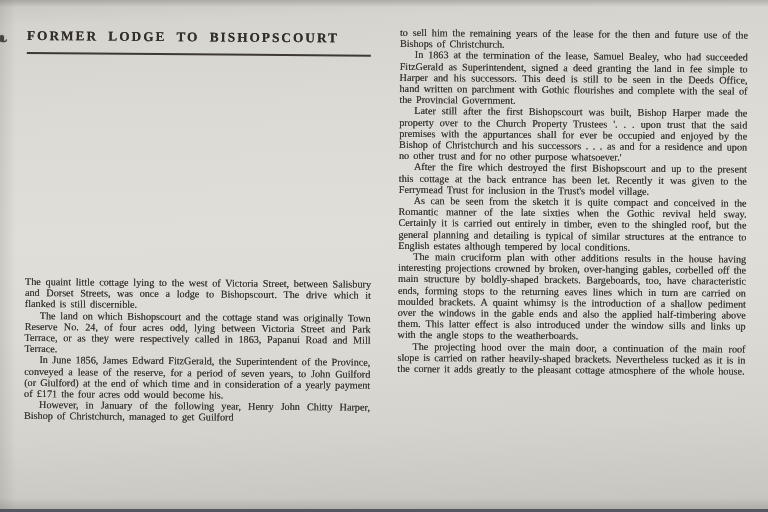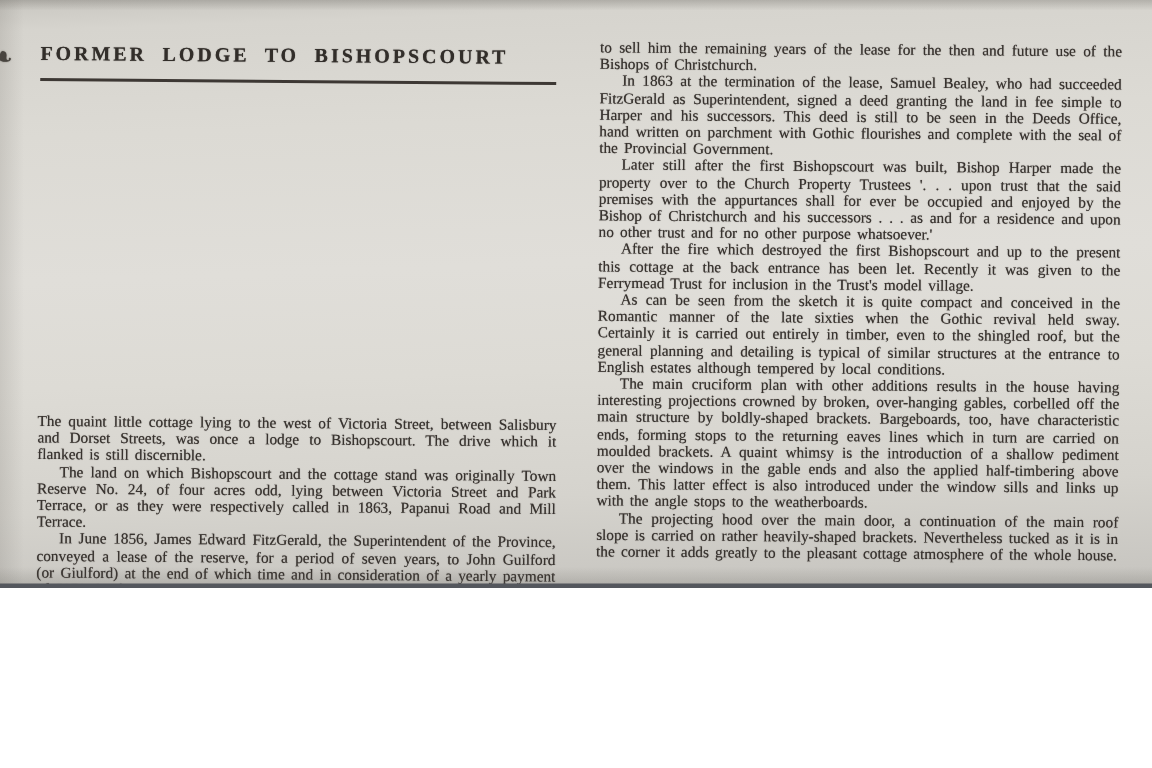--- a/index.html
+++ b/index.html
@@ -1,19 +1,19 @@
 <!DOCTYPE html>
 <html><head>
 <meta charset="utf-8">
 <style>
   html, body { margin: 0; padding: 0; }
   .page {
     position: relative;
     width: 768px;
-    height: 392px;
+    height: 512px;
     overflow: hidden;
     background: linear-gradient(178deg,
       #c9c7c1 0%, #d6d4ce 5%, #dcdad4 22%, #e0ded9 45%,
       #dddbd5 62%, #d5d3cd 82%, #c8c6c1 97%, #c2c0bb 100%);
     font-family: "Liberation Serif", "DejaVu Serif", serif;
   }
   .top-shade {
     position: absolute; top: 0; left: 0; right: 0; height: 7px;
     background: linear-gradient(rgba(104,101,95,0.32), rgba(104,101,95,0));
   }

